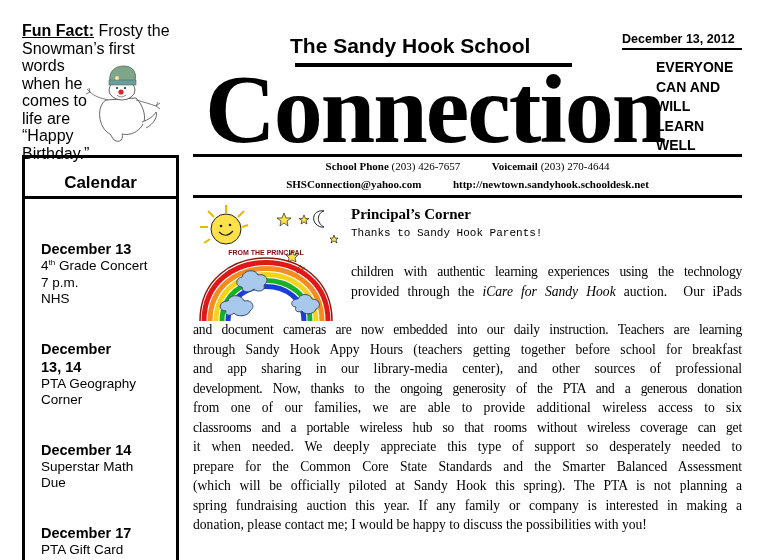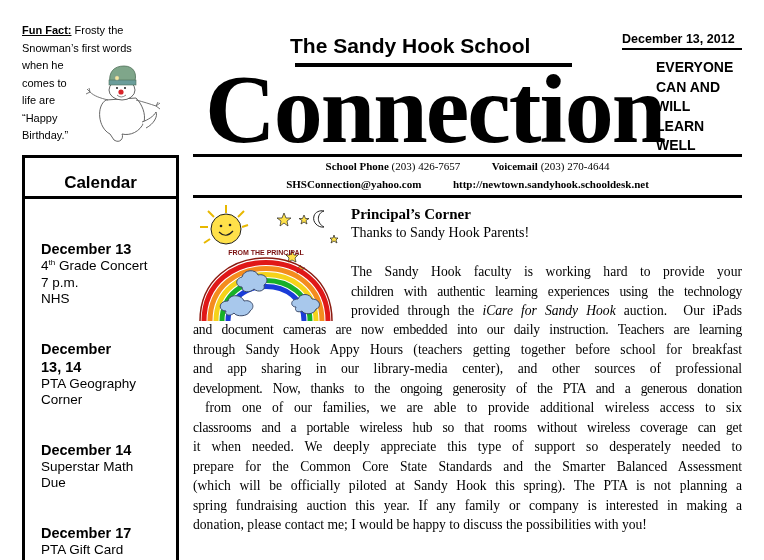--- a/index.html
+++ b/index.html
@@ -1,20 +1,20 @@
 <!DOCTYPE html>
 <html><head>
 <meta charset="utf-8">
 <style>
   html, body { margin:0; padding:0; }
   body { width:764px; height:560px; background:#fff; position:relative; overflow:hidden; color:#000; }
   .abs { position:absolute; }
 
   
-  .funfact { left:22px; top:22px; width:150px; font-family:"Liberation Sans", sans-serif; font-size:11px; line-height:17.5px; }
+  .funfact { left:22px; top:22px; width:150px; font-family:"Liberation Sans", sans-serif; font-size:16px; line-height:17.5px; }
   .funfact .lbl { font-weight:bold; text-decoration:underline; }
   .funfact .narrow { width:72px; }
   .snowman { left:84px; top:56px; width:80px; height:90px; }
 
   
   .school-title { left:290px; top:34px; width:280px; text-align:left; font-family:"Liberation Sans", sans-serif; font-weight:bold; font-size:21px; line-height:24px; }
   .school-rule { left:295px; top:63px; width:277px; height:4px; background:#000; }
   .connection { left:205px; top:60px; font-family:"Liberation Serif", serif; font-weight:bold; font-size:98px; line-height:98px; letter-spacing:-2px; }
   .date { left:622px; top:32px; font-family:"Liberation Sans", sans-serif; font-weight:bold; font-size:12.5px; text-decoration:none; }
   .date-rule { left:622px; top:48px; width:120px; height:2px; background:#000; }
@@ -32,21 +32,21 @@
   .calendar { left:22px; top:155px; width:151px; height:410px; border:3px solid #000; border-bottom:none; }
   .cal-head { height:38px; border-bottom:3px solid #000; text-align:center; font-family:"Liberation Sans", sans-serif; font-weight:bold; font-size:17px; line-height:50px; }
   .cal-body { padding:9px 0 0 16px; font-family:"Liberation Sans", sans-serif; font-size:13.5px; line-height:16.5px; }
   .cal-entry { margin-bottom:16px;margin-top:32px; }
   .cal-date { font-weight:bold; font-size:14.5px; line-height:18px; }
   .cal-line sup { font-size:8px; line-height:0; }
 
   
   .rainbow { left:196px; top:203px; width:148px; height:120px; }
   .pc-title { left:351px; top:205px; font-family:"Liberation Serif", serif; font-weight:bold; font-size:15px; line-height:18px; }
-  .pc-sub { left:351px; top:224px; font-family:Liberation Serif, serif; font-size:14px; line-height:18px; }
+  .pc-sub { left:351px; top:224px; font-family:Liberation Mono, monospace; font-size:11px; line-height:18px; }
   .pc-body { font-family:"Liberation Serif", serif; font-size:13.6px; line-height:19.5px; text-align:justify; text-align-last:justify; }
   .pc-line { white-space:nowrap; }
   .para-top { left:351px; top:262px; width:391px; }
   .para-full { left:193px; top:320px; width:549px; }
   .pc-last { text-align-last:left; }
 </style>
 </head>
 <body>
 
 <div class="abs funfact">
@@ -180,30 +180,29 @@
     <path d="M46 84 C40 84 38 76 46 74 C48 66 60 66 62 72 C70 70 74 78 68 82 C70 88 62 90 58 86 C54 90 46 90 46 84 Z"></path>
     <path d="M30 108 C22 108 22 98 32 98 C34 90 46 92 48 98 C56 96 60 104 54 108 C52 114 40 114 38 110 C34 114 28 112 30 108 Z"></path>
     <path d="M100 104 C94 104 94 96 102 96 C104 90 114 90 116 96 C124 96 126 104 120 106 C118 112 108 112 106 108 C102 110 98 108 100 104 Z"></path>
   </g>
 </svg>
 
 <div class="abs pc-title">Principal’s Corner</div>
 <div class="abs pc-sub">Thanks to Sandy Hook Parents!</div>
 
 <div class="abs pc-body para-top">
-  <div class="pc-line" style="word-spacing:2.6px;">The Sandy Hook faculty is working hard to provide your</div>
   <div class="pc-line" style="letter-spacing:-0.25px;">children with authentic learning experiences using the technology</div>
   <div class="pc-line"><span>provided through the </span><i>iCare for Sandy Hook</i><span style="white-space:pre;"> auction.  Our iPads</span></div>
 </div>
 
 <div class="abs pc-body para-full">
   <div class="pc-line" style="letter-spacing:-0.2px;">and document cameras are now embedded into our daily instruction.  Teachers are learning</div>
   <div class="pc-line">through Sandy Hook Appy Hours (teachers getting together before school for breakfast</div>
   <div class="pc-line" style="word-spacing:4px;">and app sharing in our library-media center), and other sources of professional</div>
   <div class="pc-line" style="letter-spacing:-0.35px;">development.  Now, thanks to the ongoing generosity of the PTA and a generous donation</div>
-  <div class="pc-line" style="word-spacing:3px;margin-left:12px;">from one of our families, we are able to provide additional wireless access to six</div>
+  <div class="pc-line" style="word-spacing:3px;">from one of our families, we are able to provide additional wireless access to six</div>
   <div class="pc-line" style="letter-spacing:-0.2px;">classrooms and a portable wireless hub so that rooms without wireless coverage can get</div>
   <div class="pc-line" style="word-spacing:2px;">it when needed.  We deeply appreciate this type of support so desperately needed to</div>
   <div class="pc-line">prepare for the Common Core State Standards and the Smarter Balanced Assessment</div>
   <div class="pc-line">(which will be officially piloted at Sandy Hook this spring).  The PTA is not planning a</div>
   <div class="pc-line">spring fundraising auction this year.  If any family or company is interested in making a</div>
   <div class="pc-line pc-last">donation, please contact me; I would be happy to discuss the possibilities with you!</div>
 </div>
 
 </body></html>

